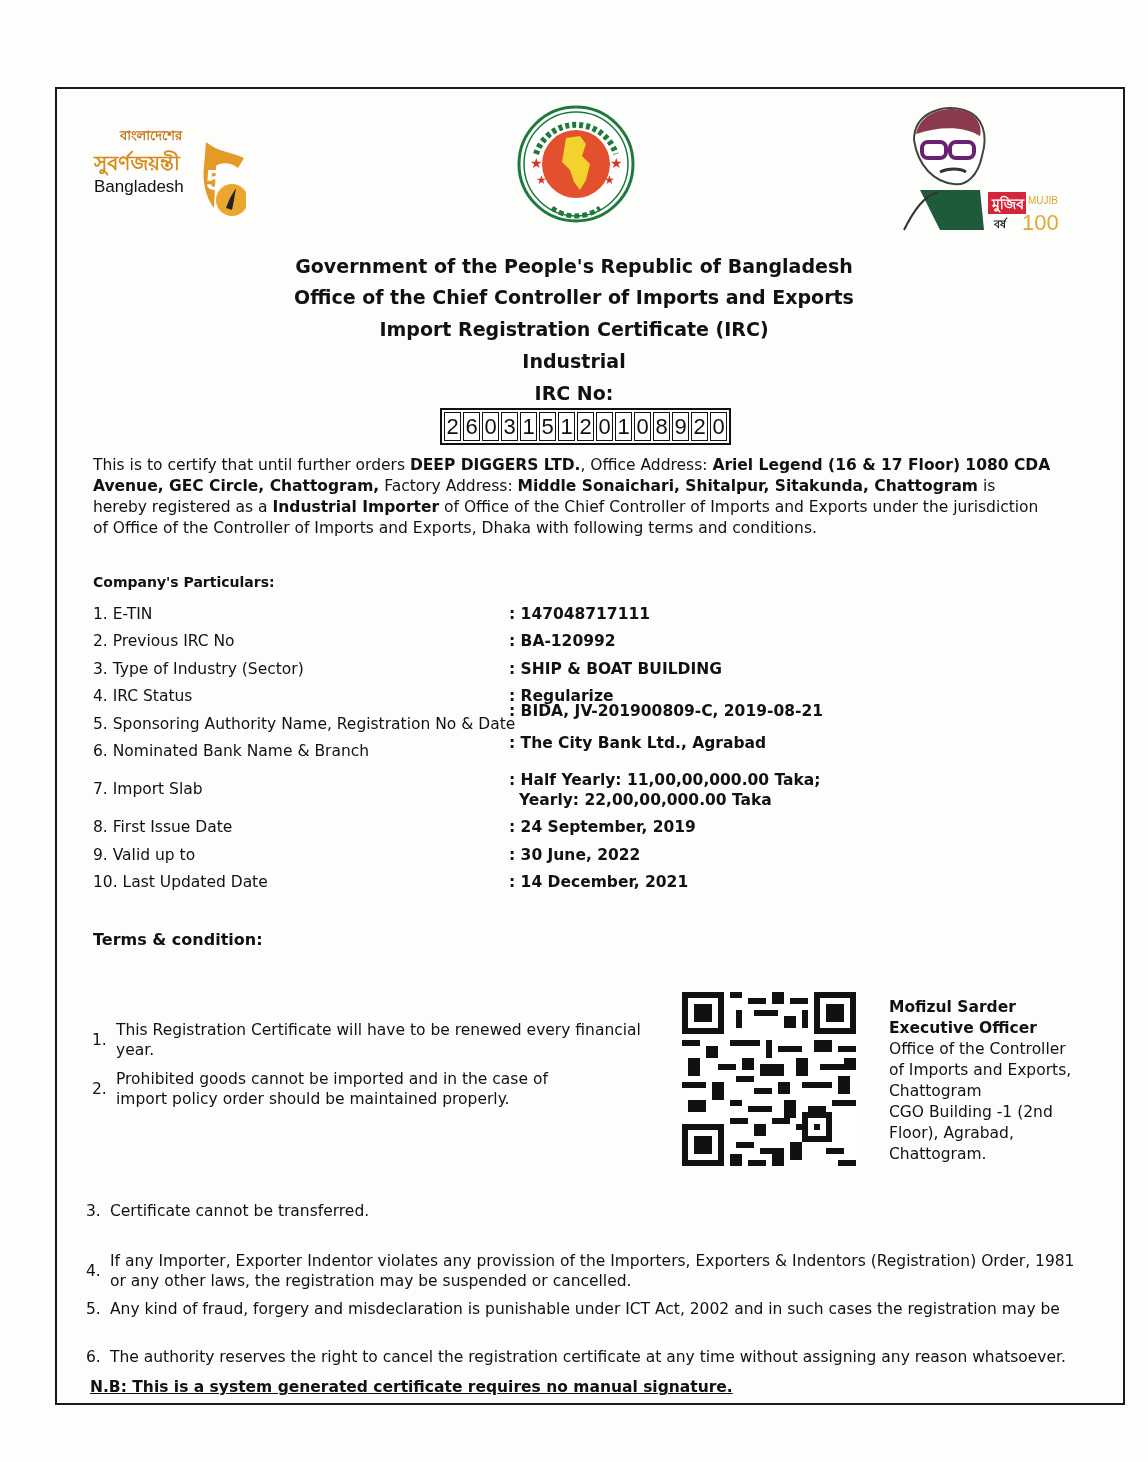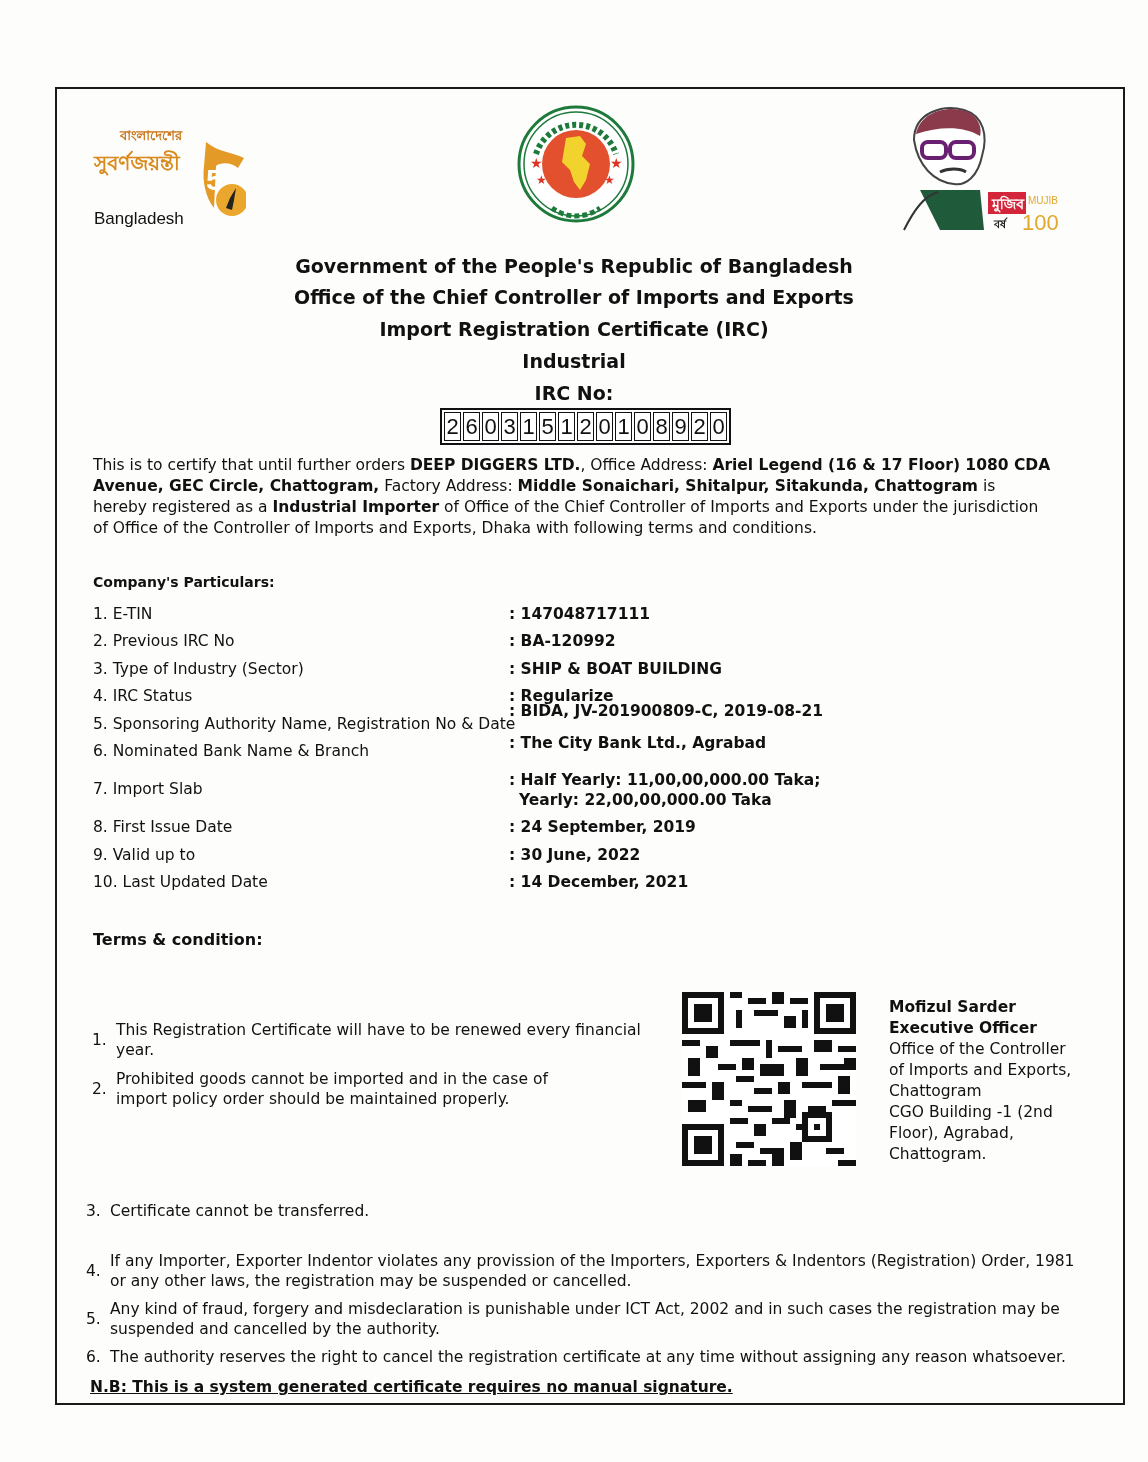--- a/index.html
+++ b/index.html
@@ -10,21 +10,21 @@
   .frame {
     position:absolute; left:55px; top:87px; width:1070px; height:1318px;
     border:2px solid #1a1a1a; box-sizing:border-box;
   }
   .abs { position:absolute; }
 
   
   .logo50 { left:94px; top:118px; width:200px; height:100px; }
   .logo50 .bn1 { position:absolute; left:26px; top:8px; font-size:13px; color:#c8761a; font-weight:bold; }
   .logo50 .bn2 { position:absolute; left:0px; top:30px; font-size:20px; color:#d98a1c; font-weight:bold; }
-  .logo50 .en { position:absolute; left:0px; top:59px; font-size:17px; color:#111; font-family:"Liberation Sans", sans-serif;margin-top:32px; }
+  .logo50 .en { position:absolute; left:0px; top:59px; font-size:17px; color:#111; font-family:"Liberation Sans", sans-serif; }
   .logo50 .fifty { position:absolute; left:104px; top:20px; width:48px; height:80px; }
 
   .seal { left:516px; top:104px; width:120px; height:120px; }
   .mujib { left:884px; top:100px; width:180px; height:135px; }
 
   
   .hdr { left:0; width:1148px; text-align:center; font-weight:bold; font-size:19px; }
   .irc-box {
     left:440px; top:408px; display:flex; border:2px solid #111; padding:2px; gap:2px; background:#fff;
   }
@@ -269,21 +269,20 @@
   <div class="txt">
     <div>If any Importer, Exporter Indentor violates any provission of the Importers, Exporters &amp; Indentors (Registration) Order, 1981</div>
     <div>or any other laws, the registration may be suspended or cancelled.</div>
   </div>
 </div>
 
 <div class="abs term" style="left:86px; top:1299px;">
   <div class="num">5.</div>
   <div class="txt">
     <div>Any kind of fraud, forgery and misdeclaration is punishable under ICT Act, 2002 and in such cases the registration may be</div>
-    <div>suspended and cancelled by the authority.</div>
   </div>
 </div>
 
 <div class="abs term" style="left:86px; top:1347px;">
   <div class="num">6.</div>
   <div class="txt">
     <div>The authority reserves the right to cancel the registration certificate at any time without assigning any reason whatsoever.</div>
   </div>
 </div>
 

